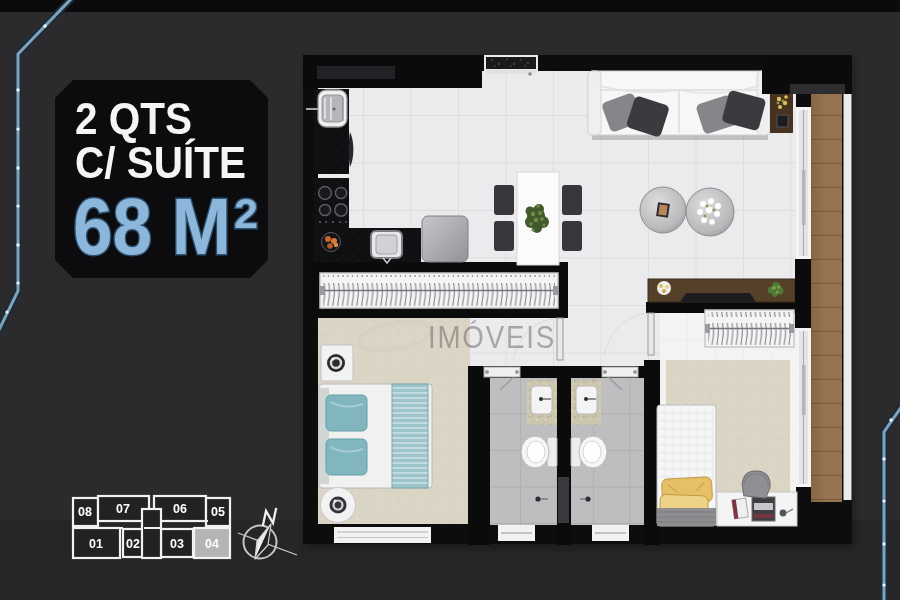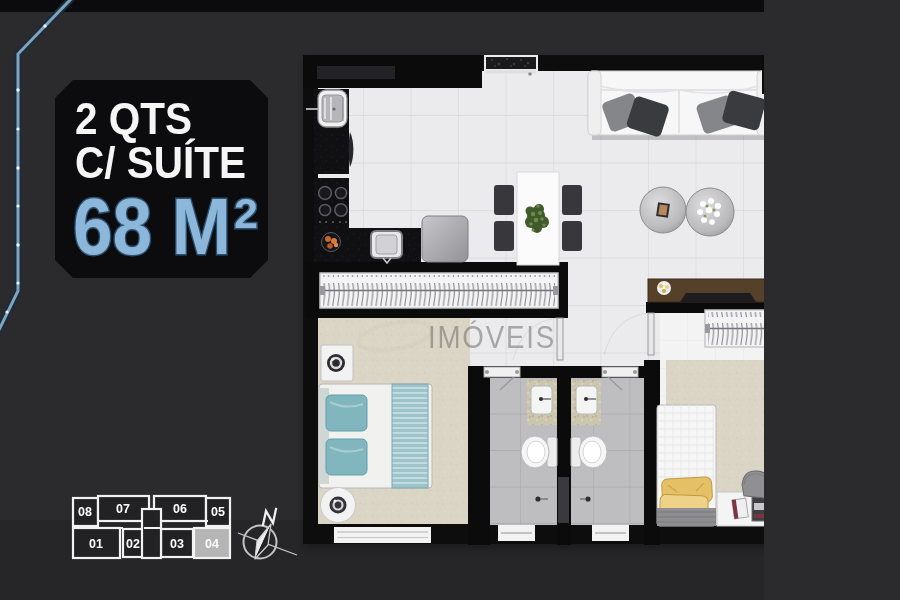--- a/index.html
+++ b/index.html
@@ -1,16 +1,16 @@
 <!DOCTYPE html>
 <html><head>
 <meta charset="utf-8">
 <style>
   html,body{margin:0;padding:0;background:#2b2b2d;}
-  #stage{position:relative;width:764px;height:600px;overflow:hidden;font-family:"Liberation Sans",sans-serif;}
+  #stage{position:relative;width:900px;height:600px;overflow:hidden;font-family:"Liberation Sans",sans-serif;}
   svg text{font-family:"Liberation Sans",sans-serif;}
 </style>
 </head>
 <body>
 <div id="stage">
 <svg width="900" height="600" viewBox="0 0 900 600">
 <defs>
   <pattern id="tileL" x="316.5" y="68.5" width="47.5" height="47.5" patternUnits="userSpaceOnUse">
     <rect width="47.5" height="47.5" fill="#ebebed"></rect>
     <path d="M47.5,0 V47.5 H0" fill="none" stroke="#d9d9dc" stroke-width="1.4"></path>

